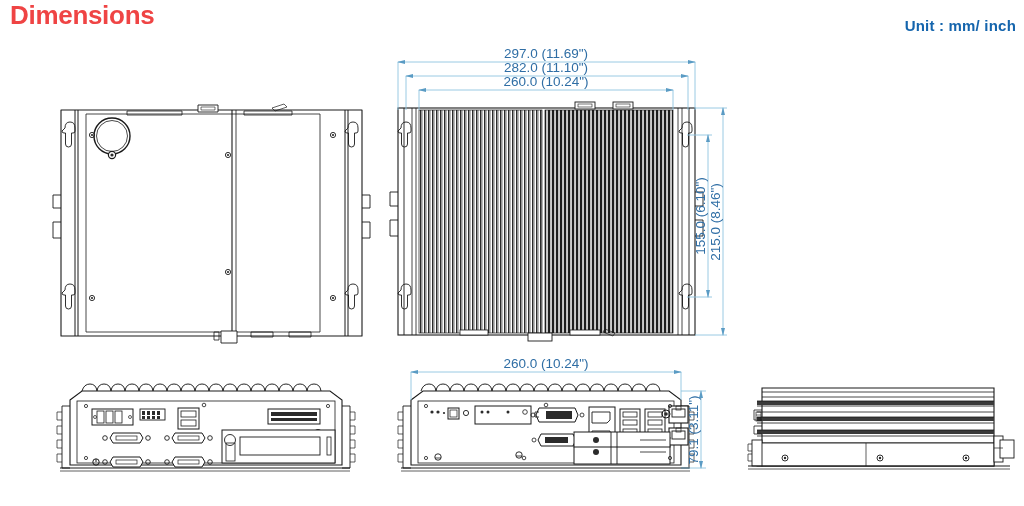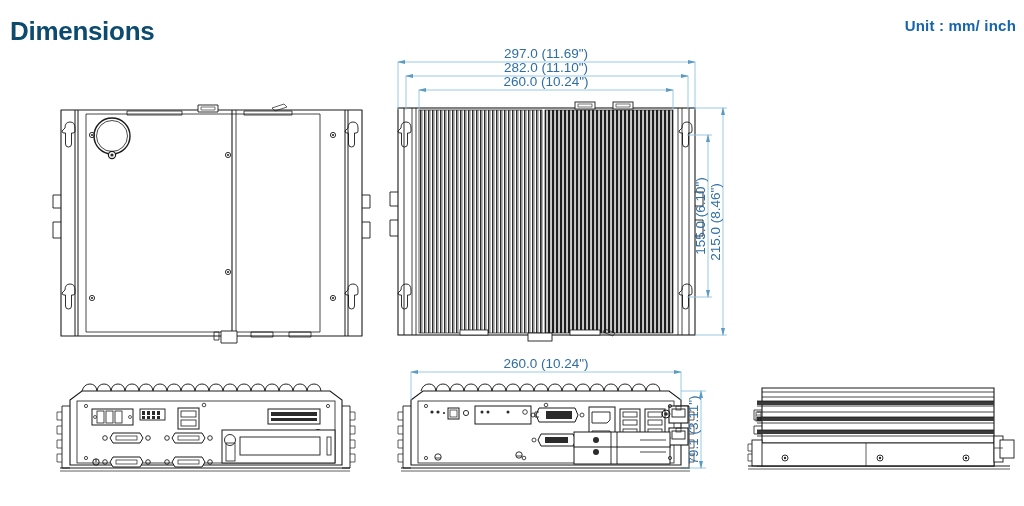--- a/index.html
+++ b/index.html
@@ -10,24 +10,24 @@
   body {
     width: 1024px;
     height: 506px;
     position: relative;
     overflow: hidden;
     font-family: "Liberation Sans", sans-serif;
   }
   #page-title {
     position: absolute;
     left: 10px;
-    top: 16px;
+    top: 0;
     font-size: 26px;
     font-weight: bold;
-    color: #0c4a6e;
+    color: #ef4444;
     letter-spacing: -0.3px;
   }
   #unit-label {
     position: absolute;
     right: 8px;
     top: 17px;
     font-size: 15px;
     font-weight: bold;
     color: #1565ad;
     letter-spacing: 0.2px;

